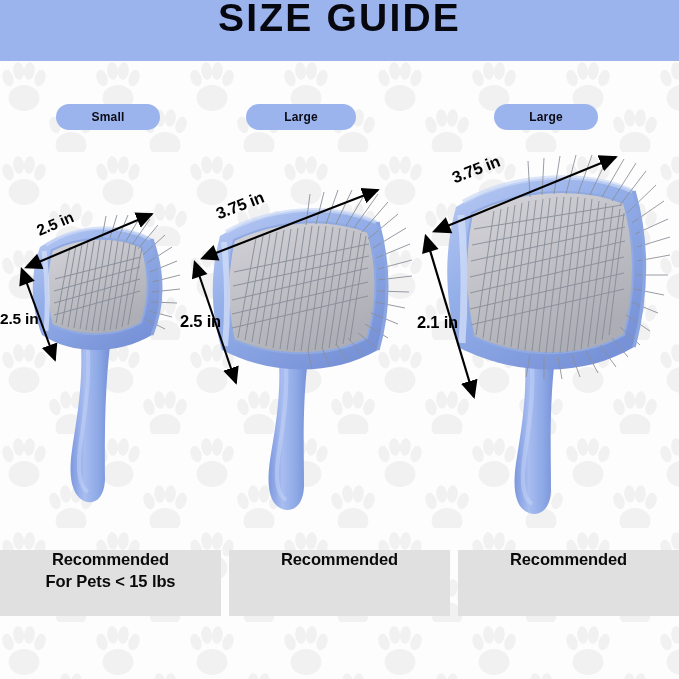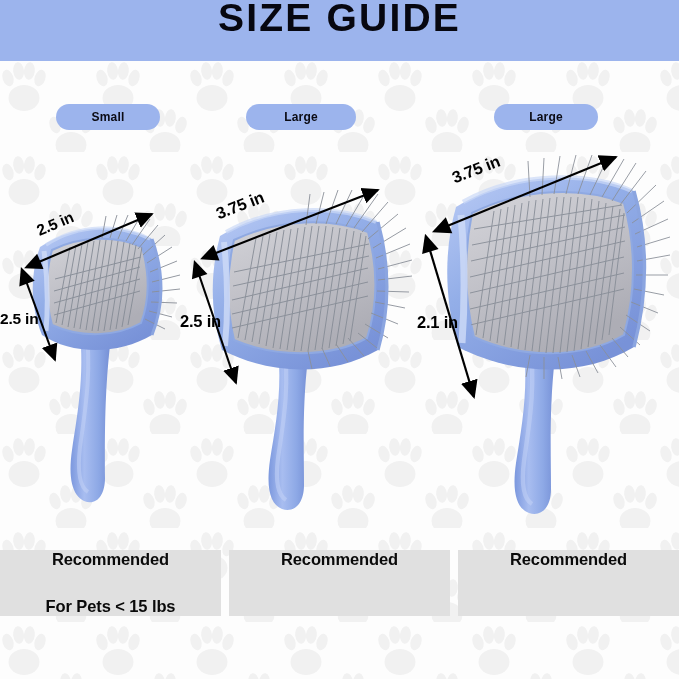--- a/index.html
+++ b/index.html
@@ -100,21 +100,21 @@
     z-index: 6;
     display: flex;
     gap: 8px;
   }
   .rec-box {
     flex: 1 1 0;
     background: #e0e0e0;
     display: flex;
     flex-direction: column;
     align-items: center;
-    justify-content: space-between;
+    justify-content: flex-start;
     gap: 3px;
   }
   .rec-line {
     font-size: 16.5px;
     font-weight: bold;
     color: #0a0a0a;
     line-height: 1.15;
     letter-spacing: -0.1px;
   }
 </style>

